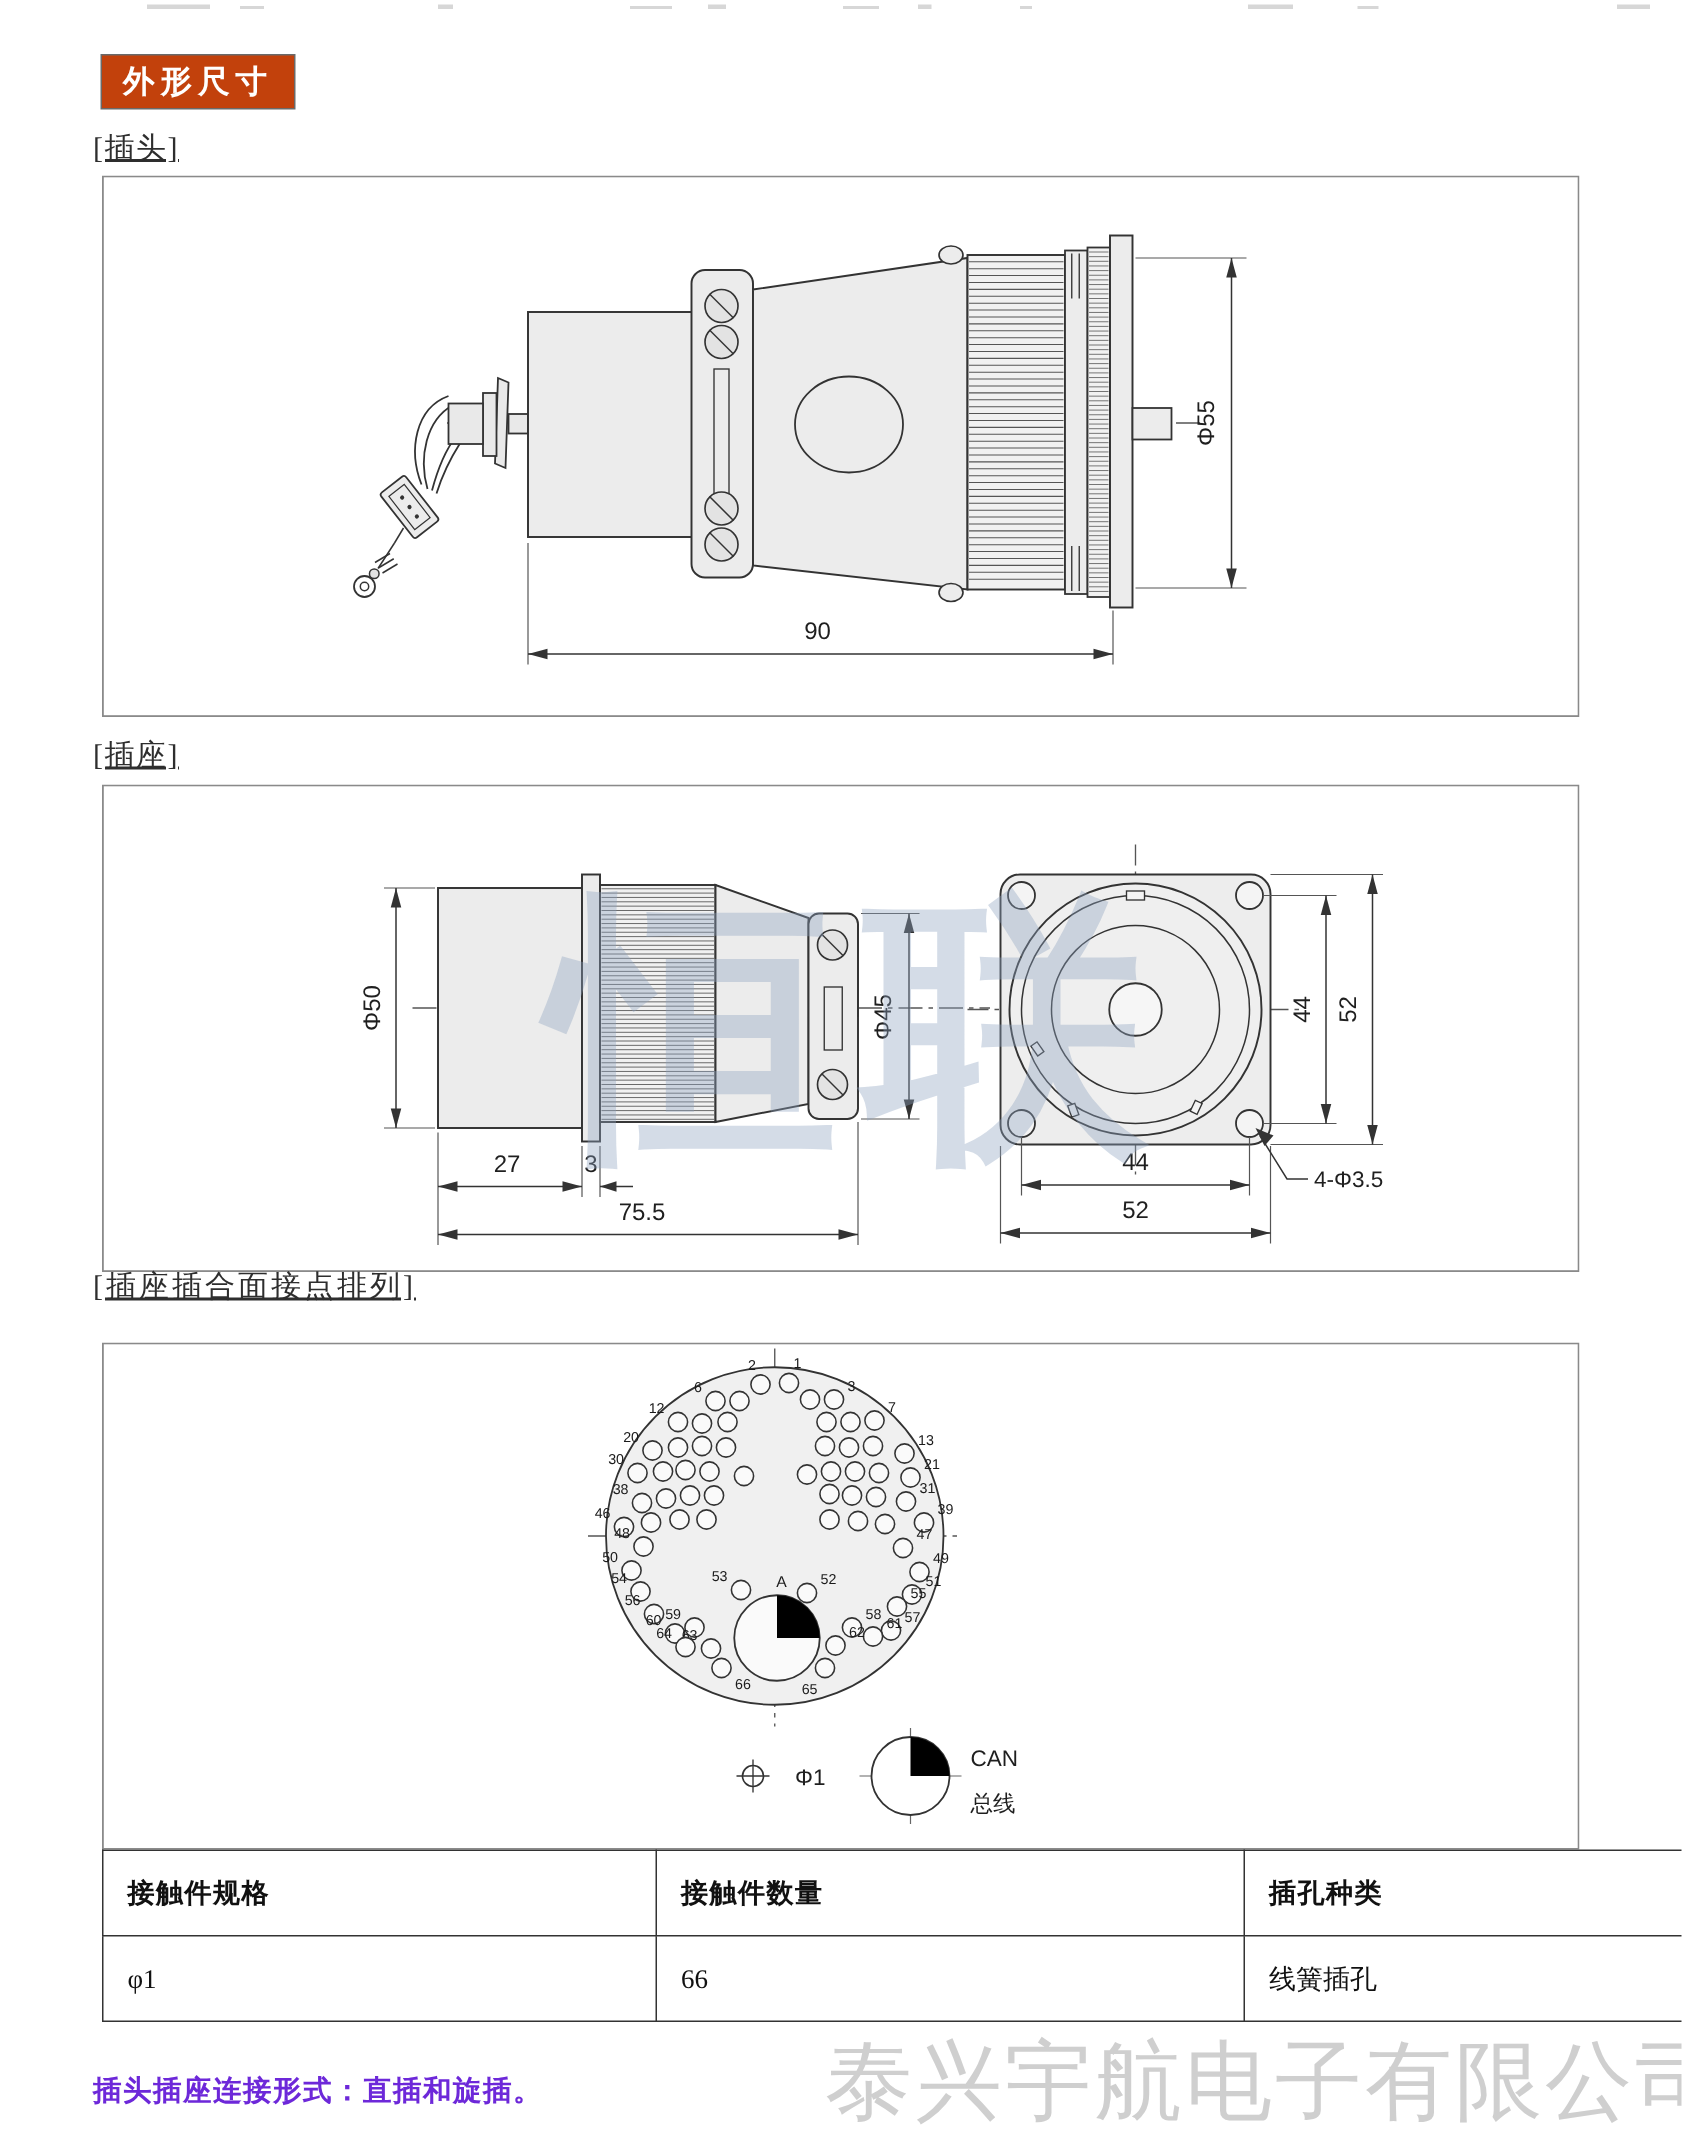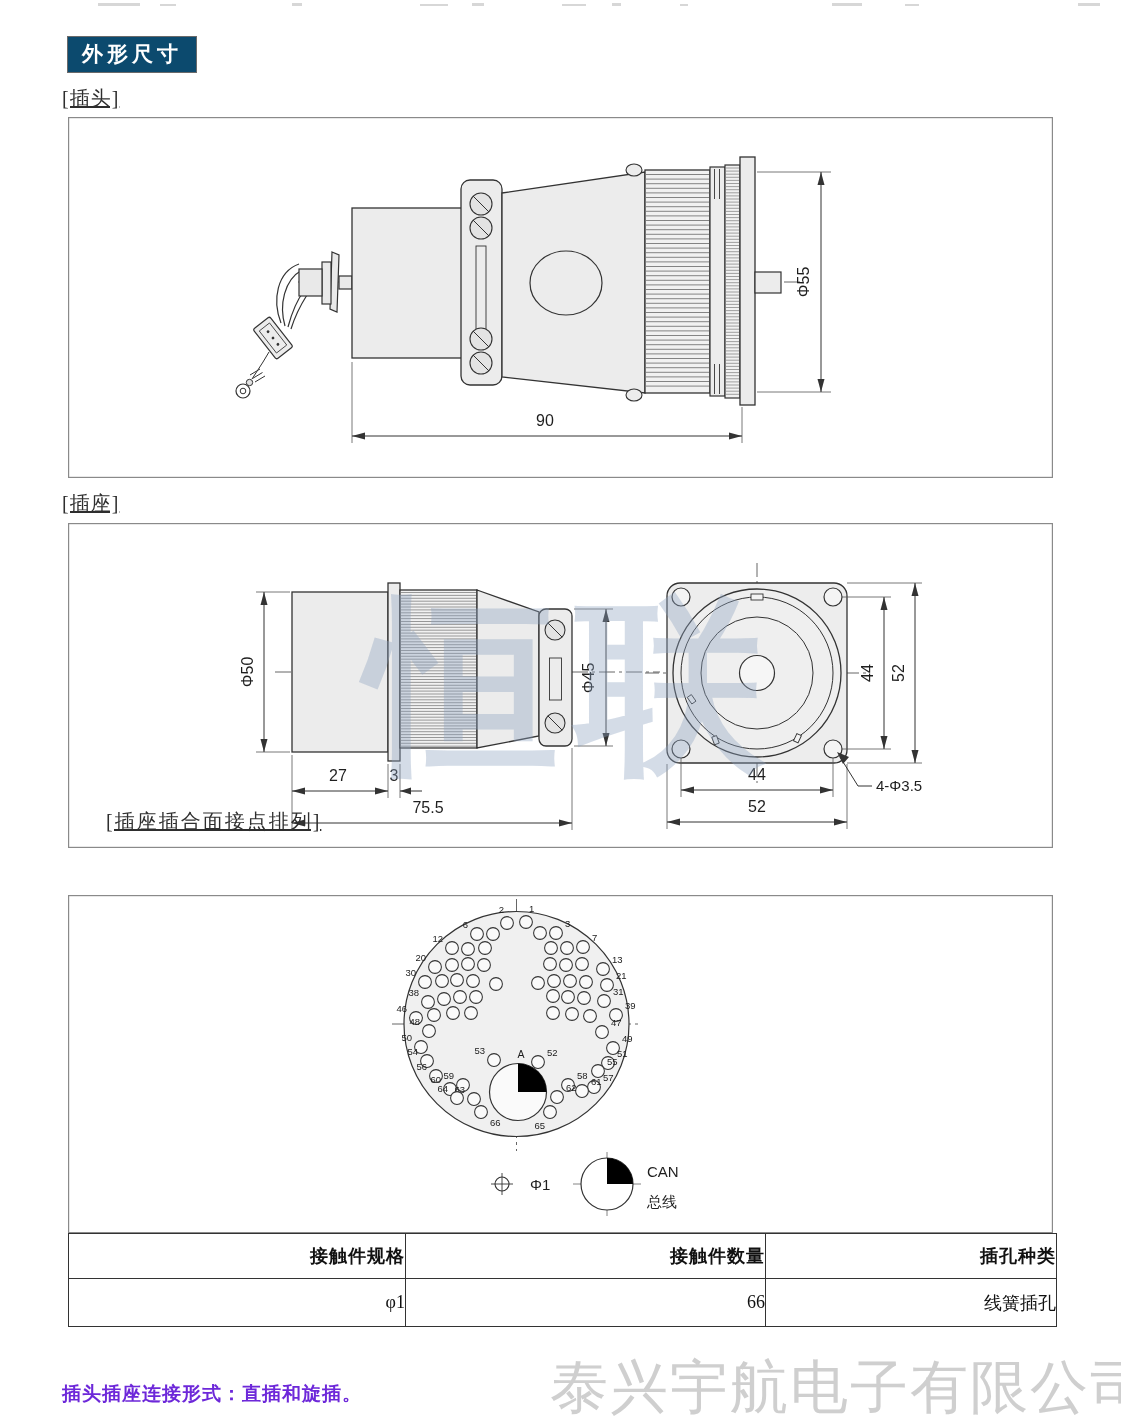--- a/index.html
+++ b/index.html
@@ -2,40 +2,40 @@
 <html><head>
 <meta charset="utf-8">
 <style>
   html,body{margin:0;padding:0;}
   body{
     width:1121px;height:1424px;position:relative;overflow:hidden;
     background:#ffffff;font-family:"Liberation Sans",sans-serif;
   }
   .abs{position:absolute;}
   .badge{
-    background:#0c4a6e;color:#ffffff;font-family:"Liberation Serif",serif;
+    background:#c2410c;color:#ffffff;font-family:"Liberation Serif",serif;
     font-weight:bold;font-size:21px;letter-spacing:4px;
     padding:3px 14px 4px 14px;box-shadow:0 0 0 1px #6a6a6a;
   }
   .section-label{
     font-family:"Liberation Serif",serif;font-size:20px;color:#2e2e2e;
     letter-spacing:1px;
     text-decoration:underline;
   }
   svg text{font-family:"Liberation Sans",sans-serif;}
   .dim-text{font-size:16px;fill:#1f1f1f;}
   .small-label{font-size:15px;fill:#1f1f1f;}
   .pin-label{font-size:9.5px;fill:#1b1b1b;}
   .spec-table{
     border-collapse:collapse;table-layout:fixed;
     font-family:"Liberation Serif",serif;font-size:18px;color:#111;
   }
   .spec-table td{
-    border:1.4px solid #333;text-align:right;vertical-align:middle;
-    padding:0;
+    border:1.4px solid #333;text-align:left;vertical-align:middle;
+    padding:16px;
   }
   .spec-table .hdr td{font-weight:600;letter-spacing:1px;}
   .footer-note{
     font-family:"Liberation Serif",serif;font-size:19px;font-weight:600;color:#6d28d9;
     letter-spacing:1px;
   }
   .wm-center{
     font-family:"Liberation Serif",serif;font-weight:bold;
     font-size:190px;color:rgba(143,164,192,0.38);letter-spacing:18px;
     pointer-events:none;white-space:nowrap;
@@ -448,21 +448,21 @@
   </g>
   <g>
     <polyline points="840,757 858,786 872,786" fill="none" stroke="#333" stroke-width="1"></polyline>
     <polygon points="837,752 849,757 843,764" fill="#333"></polygon>
     <text class="small-label" x="876" y="791" text-anchor="start">4-Φ3.5</text>
   </g>
 </svg>
 
 <div class="abs wm-center" style="left:368px;top:560px;">恒联</div>
 
-<div class="abs section-label" style="left:62px;top:808px;letter-spacing:2px;margin-left:44px;">[插座插合面接点排列]</div>
+<div class="abs section-label" style="left:62px;top:844px;letter-spacing:2px;">[插座插合面接点排列]</div>
 
 <svg class="abs" style="left:68px;top:895px;" width="985" height="338" viewBox="68 895 985 338">
   <rect x="68.6" y="895.6" width="983.8" height="337" fill="#ffffff" stroke="#8a8a8a" stroke-width="1.2"></rect>
   <line x1="392" y1="1024" x2="642" y2="1024" stroke="#555" stroke-width="0.9" stroke-dasharray="14 4 3 4"></line>
   <line x1="516.5" y1="899" x2="516.5" y2="1151" stroke="#555" stroke-width="0.9" stroke-dasharray="14 4 3 4"></line>
   <circle cx="516.5" cy="1024" r="112.5" fill="#f0f0f0" stroke="#333" stroke-width="1.2"></circle>
   <g id="pin-field">
       <circle cx="526" cy="922" r="6.4" fill="#fafafa" stroke="#333" stroke-width="1.05"></circle>
       <text x="529" y="912" text-anchor="start" class="pin-label">1</text>
       <circle cx="507" cy="923" r="6.4" fill="#fafafa" stroke="#333" stroke-width="1.05"></circle>

